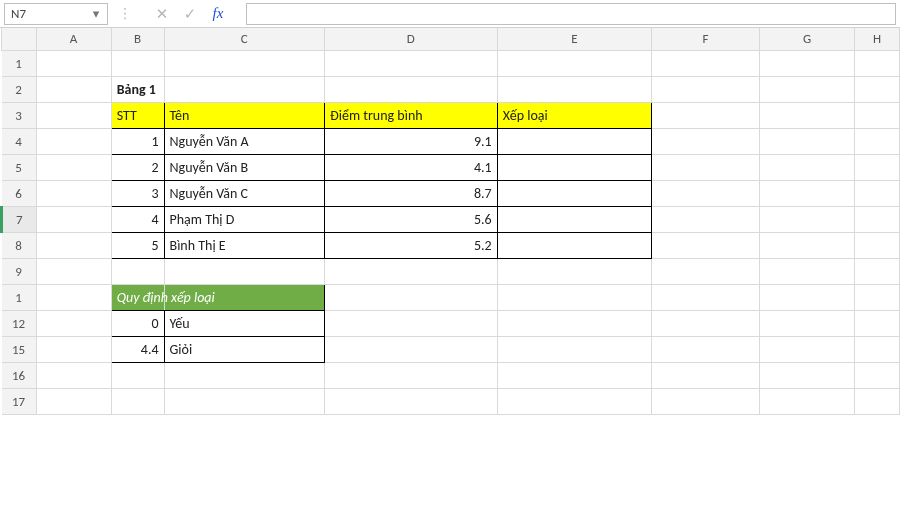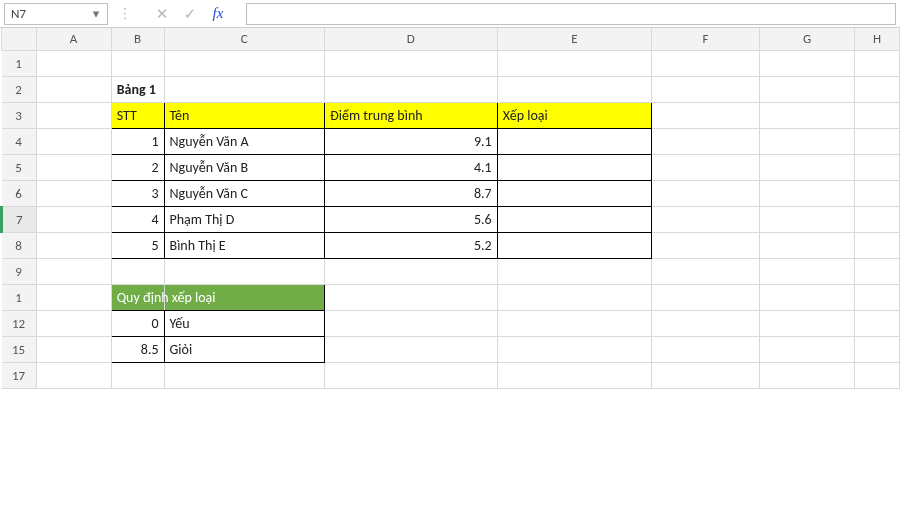--- a/index.html
+++ b/index.html
@@ -129,21 +129,21 @@
   col.cG { width: 94px; }
   col.cH { width: 44px; }
 
   
   .cell { padding: 2px 5px; white-space: nowrap; overflow: hidden; }
   .num  { text-align: right; }
   .bold { font-weight: 700; }
 
   
   .b-all { border: 1px solid #000 !important; }
-  .b-t   { border-top: 1px solid #000 !important; }
+  .b-t   { border-top: 1px solid #000 !important; font-style: italic; }
   .b-b   { border-bottom: 1px solid #000 !important; }
   .b-l   { border-left: 1px solid #000 !important; }
   .b-r   { border-right: 1px solid #000 !important; }
   .fill-yellow { background: #ffff00 !important; }
   .fill-green  { background: #70ad47 !important; color: #fff; }
 </style>
 </head>
 <body>
 
 <div class="formula-bar">
@@ -369,32 +369,43 @@
     <td></td>
           <td></td>
           <td></td>
           <td></td>
           <td></td>
   </tr>
   <tr>
     <th class="rowhdr">15</th>
     <td></td>
     <td class="b-all">
-            <div class="cell num">8.5</div>
+            <div class="cell num">4.4</div>
           </td>
     <td class="b-all">
             <div class="cell">Giỏi</div>
           </td>
     <td></td>
           <td></td>
           <td></td>
           <td></td>
           <td></td>
   </tr>
 
+  <tr>
+    <th class="rowhdr">16</th>
+    <td></td>
+          <td></td>
+          <td></td>
+          <td></td>
+          <td></td>
+          <td></td>
+          <td></td>
+          <td></td>
+  </tr>
   <tr>
     <th class="rowhdr">17</th>
     <td></td>
           <td></td>
           <td></td>
           <td></td>
           <td></td>
           <td></td>
           <td></td>
           <td></td>

